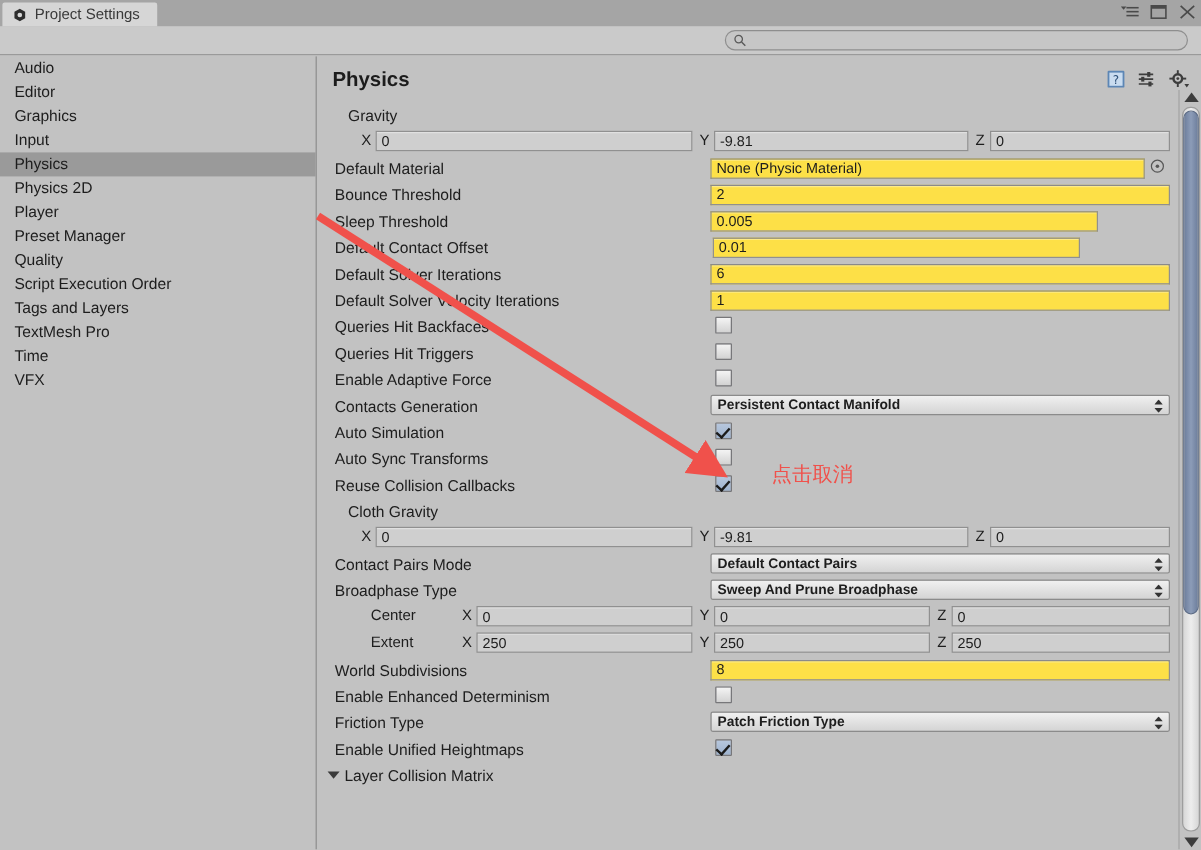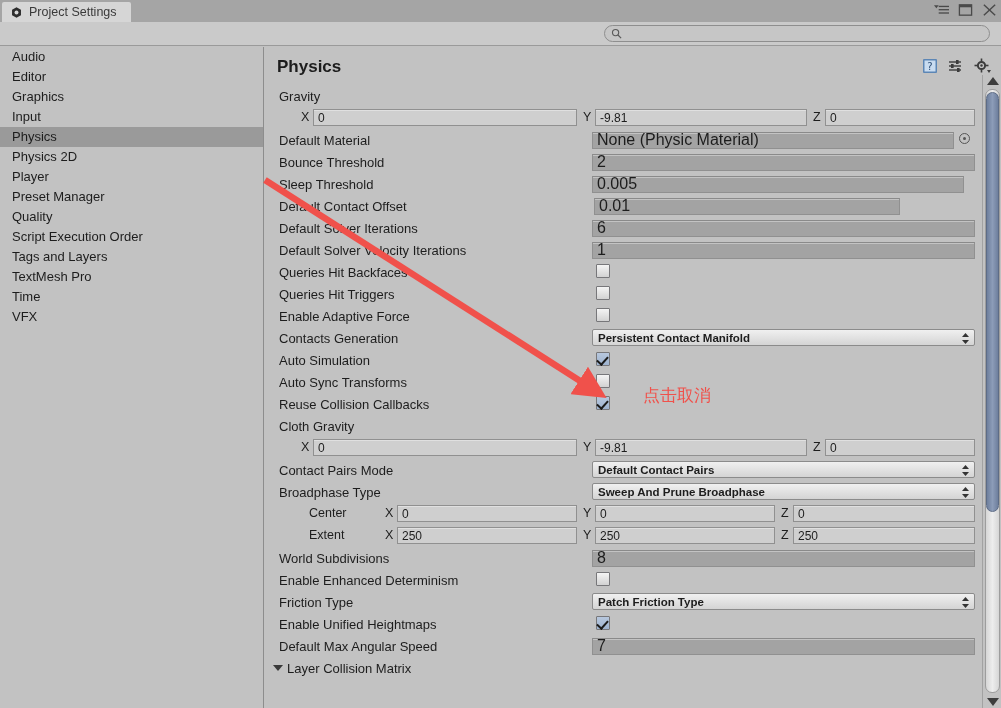--- a/index.html
+++ b/index.html
@@ -91,31 +91,31 @@
 
   .row {
     position: relative;
     height: 22px;
     display: flex; align-items: center;
   }
   .lbl {
     font-size: 13px; color: #1d1d1d;
     white-space: nowrap;
   }
-  .lbl.sec { padding-left: 14px; }
+  .lbl.sec { padding-left: 14px; margin-left: 11px; }
   .lbl.indent1 { padding-left: 14px; }
 
   
   .fld {
     height: 17px;
-    background: #a3a3a3;
+    background: #fde047;
     border: 1px solid #909090;
     border-top-color: #8a8a8a;
     display: flex; align-items: center;
-    font-size: 16px; color: #1d1d1d;
+    font-size: 12px; color: #1d1d1d;
     padding-left: 4px;
     box-shadow: inset 0 1px 0 rgba(255,255,255,0.35);
     overflow: hidden; white-space: nowrap;
   }
 
   
   .vecrow { position: relative; height: 22px; }
   .vecrow .axis {
     position: absolute; top: 3px;
     font-size: 12.5px; color: #1d1d1d;
@@ -329,21 +329,21 @@
         <span class="picker"></span>
       </div>
 
       <div class="row">
         <span class="lbl indent1">Bounce Threshold</span>
         <div class="fld" style="position:absolute;left:327px;width:383px">2</div>
       </div>
 
       <div class="row">
         <span class="lbl indent1">Sleep Threshold</span>
-        <div class="fld" style="position:absolute;left:327px;width:372px">0.005</div>
+        <div class="fld" style="position:absolute;left:327px;width:323px">0.005</div>
       </div>
 
       <div class="row">
         <span class="lbl indent1">Default Contact Offset</span>
         <div class="fld" style="position:absolute;left:329px;width:306px">0.01</div>
       </div>
 
       <div class="row">
         <span class="lbl indent1">Default Solver Iterations</span>
         <div class="fld" style="position:absolute;left:327px;width:383px">6</div>
@@ -467,24 +467,20 @@
             <polygon points="3.5,11 0,7 7,7" fill="#333"></polygon>
           </svg>
         </div>
       </div>
 
       <div class="row">
         <span class="lbl indent1">Enable Unified Heightmaps</span>
         <span class="cb on"></span>
       </div>
 
-      <div class="row">
-        <span class="lbl indent1">Default Max Angular Speed</span>
-        <div class="fld" style="position:absolute;left:327px;width:383px">7</div>
-      </div>
 
       <div class="row">
         <span class="foldout">
           <span class="tri"></span>
           <span>Layer Collision Matrix</span>
         </span>
       </div>
 
     </div>
   </div>

